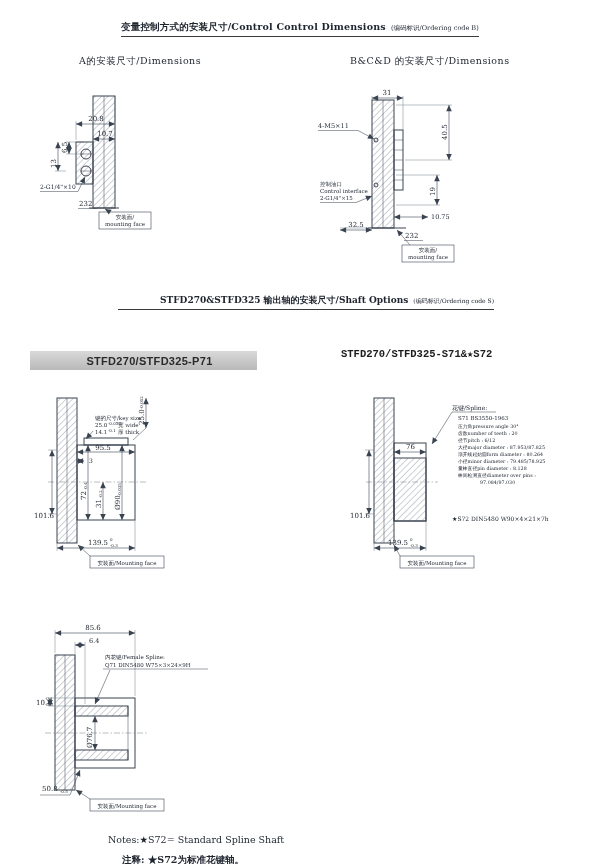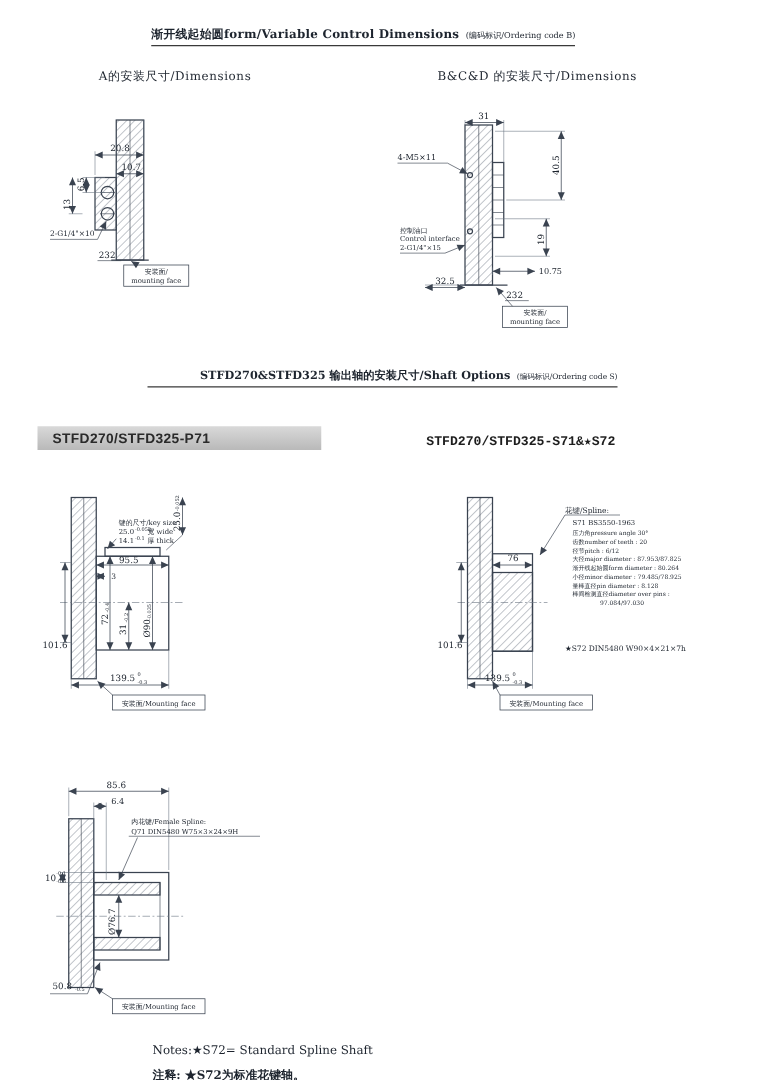--- a/index.html
+++ b/index.html
@@ -13,25 +13,25 @@
   .hdr-note{font-size:6.5px;}
   .sec-title{font-size:9.5px;letter-spacing:0.5px;white-space:nowrap;}
   #secA{left:58px;top:55px;margin-left:21px;}
   #secBCD{left:350px;top:55px;}
   .shaft-hdr{left:118px;top:288px;border-bottom:1px solid #3a3a3a;padding-bottom:2px;white-space:nowrap;}
   .shaft-main{font-size:9px;font-weight:bold;margin-left:42px;}
   .shaft-note{font-size:6px;}
   .bar{width:227px;height:19px;background:linear-gradient(180deg,#d9d9d9,#b9b9b9);
        display:flex;align-items:center;padding-left:12px;box-sizing:border-box;
        font-family:"Liberation Sans",sans-serif;font-size:11px;font-weight:bold;color:#2a2a2a;letter-spacing:0.3px;}
-  #p71bar{left:30px;top:341px;}
+  #p71bar{left:30px;top:351px;justify-content:center;}
   #q71bar{left:30px;top:592px;}
   #s71head{left:341px;top:347px;font-family:Liberation Mono, monospace;font-size:10.5px;font-weight:bold;color:#1d1d1d;white-space:nowrap;}
   .note1{left:122px;top:818px;font-size:9.5px;font-weight:bold;white-space:nowrap;margin-top:36px;}
-  .note2{left:122px;top:834px;font-size:9.5px;white-space:nowrap;}
+  .note2{left:108px;top:834px;font-size:9.5px;white-space:nowrap;}
 
   
   #dwg text{font-family:"DejaVu Serif",serif;fill:#1d242e;}
   .t7{font-size:7px;} .t65{font-size:6.5px;} .t6{font-size:6px;}
   .t55{font-size:5.5px;} .t48{font-size:4.8px;} .t4{font-size:4px;}
   .ol{fill:none;stroke:#3a4350;stroke-width:1;}
   .thin{fill:none;stroke:#3a4350;stroke-width:0.5;}
   .ext{stroke:#6a7480;stroke-width:0.45;}
   .dim{stroke:#3a4350;stroke-width:0.6;marker-start:url(#arr);marker-end:url(#arr);}
   .lead{fill:none;stroke:#3a4350;stroke-width:0.55;marker-end:url(#arr);}
@@ -287,21 +287,21 @@
     <g transform="translate(92,748) rotate(-90)">
           <text class="t7" x="0" y="0">Ø76.7</text>
         </g>
     <text class="t7" x="42" y="791">50.8</text>
     <text class="t4" x="60" y="793">-0.5</text>
     <text class="t55" x="127" y="807.5" text-anchor="middle">安装面/Mounting face</text>
   </g>
 </svg>
 
   <div class="ovl hdr">
-    <span class="hdr-main">渐开线起始圆form/Variable Control Dimensions</span>
+    <span class="hdr-main">变量控制方式的安装尺寸/Control Control Dimensions</span>
     <span class="hdr-note">(编码标识/Ordering code B)</span>
   </div>
 
   <div class="ovl sec-title" id="secA">A的安装尺寸/Dimensions</div>
   <div class="ovl sec-title" id="secBCD">B&amp;C&amp;D 的安装尺寸/Dimensions</div>
 
   <div class="ovl shaft-hdr">
     <span class="shaft-main">STFD270&amp;STFD325 输出轴的安装尺寸/Shaft Options</span>
     <span class="shaft-note">(编码标识/Ordering code S)</span>
   </div>

